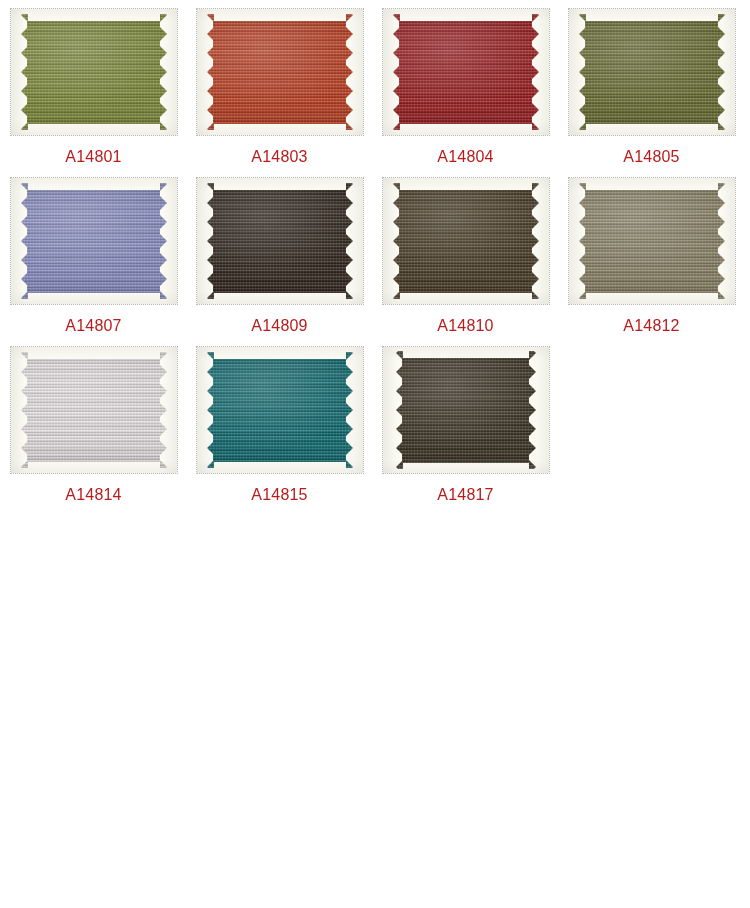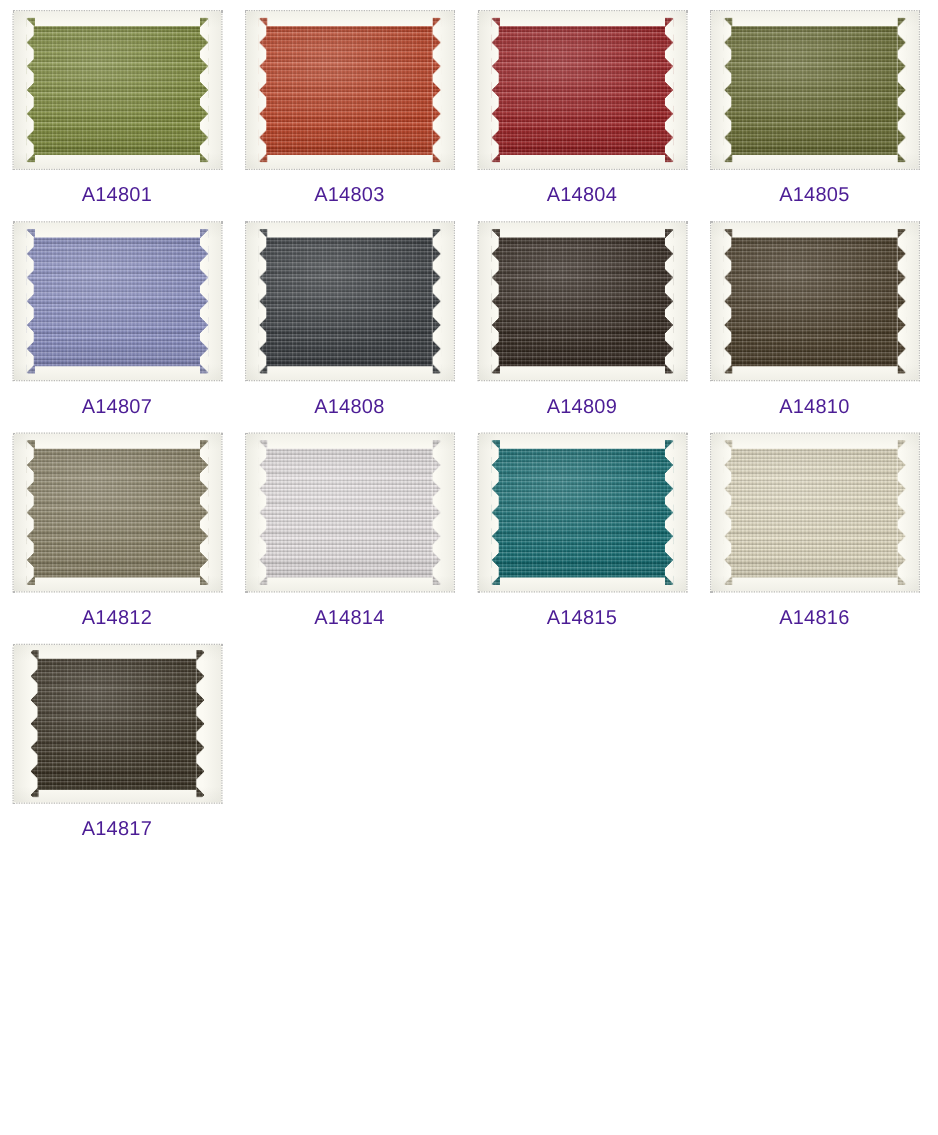--- a/index.html
+++ b/index.html
@@ -123,21 +123,21 @@
       radial-gradient(120% 95% at 38% 30%, rgba(255,255,255,.16) 0%, rgba(255,255,255,0) 58%),
       linear-gradient(180deg, rgba(0,0,0,.05) 0%, rgba(0,0,0,0) 22%,
                               rgba(0,0,0,0) 78%, rgba(0,0,0,.09) 100%);
   }
 
   
   .chip-label {
     margin-top: 12px;
     font-size: 16px;
     line-height: 18px;
-    color: #4c1d95;
+    color: #b91c1c;
     letter-spacing: .2px;
     text-align: center;
     white-space: nowrap;
   }
 </style>
 </head>
 <body style="background: rgb(255, 255, 255);">
 
 <main id="swatch-grid">
     <div class="swatch-cell">
@@ -186,30 +186,20 @@
           <div class="weave-base" style="background-color: rgb(139, 144, 196);"></div>
           <div class="weave-tex"></div>
           <div class="weave-shade"></div>
         </div>
       </div>
       <div class="chip-label">A14807</div>
     </div>
     <div class="swatch-cell">
       <div class="chip-frame">
         <div class="fabric">
-          <div class="weave-base" style="background-color: rgb(58, 62, 66);"></div>
-          <div class="weave-tex"></div>
-          <div class="weave-shade"></div>
-        </div>
-      </div>
-      <div class="chip-label">A14808</div>
-    </div>
-    <div class="swatch-cell">
-      <div class="chip-frame">
-        <div class="fabric">
           <div class="weave-base" style="background-color: rgb(51, 40, 31);"></div>
           <div class="weave-tex"></div>
           <div class="weave-shade"></div>
         </div>
       </div>
       <div class="chip-label">A14809</div>
     </div>
     <div class="swatch-cell">
       <div class="chip-frame">
         <div class="fabric">
@@ -242,30 +232,20 @@
     </div>
     <div class="swatch-cell">
       <div class="chip-frame">
         <div class="fabric">
           <div class="weave-base" style="background-color: rgb(18, 109, 114);"></div>
           <div class="weave-tex"></div>
           <div class="weave-shade"></div>
         </div>
       </div>
       <div class="chip-label">A14815</div>
-    </div>
-    <div class="swatch-cell">
-      <div class="chip-frame">
-        <div class="fabric">
-          <div class="weave-base" style="background-color: rgb(227, 220, 194);"></div>
-          <div class="weave-tex"></div>
-          <div class="weave-shade"></div>
-        </div>
-      </div>
-      <div class="chip-label">A14816</div>
     </div>
     <div class="swatch-cell">
       <div class="chip-frame">
         <div class="fabric" style="width: 140px; height: 118px;">
           <div class="weave-base" style="background-color: rgb(61, 53, 38);"></div>
           <div class="weave-tex"></div>
           <div class="weave-shade"></div>
         </div>
       </div>
       <div class="chip-label">A14817</div>

